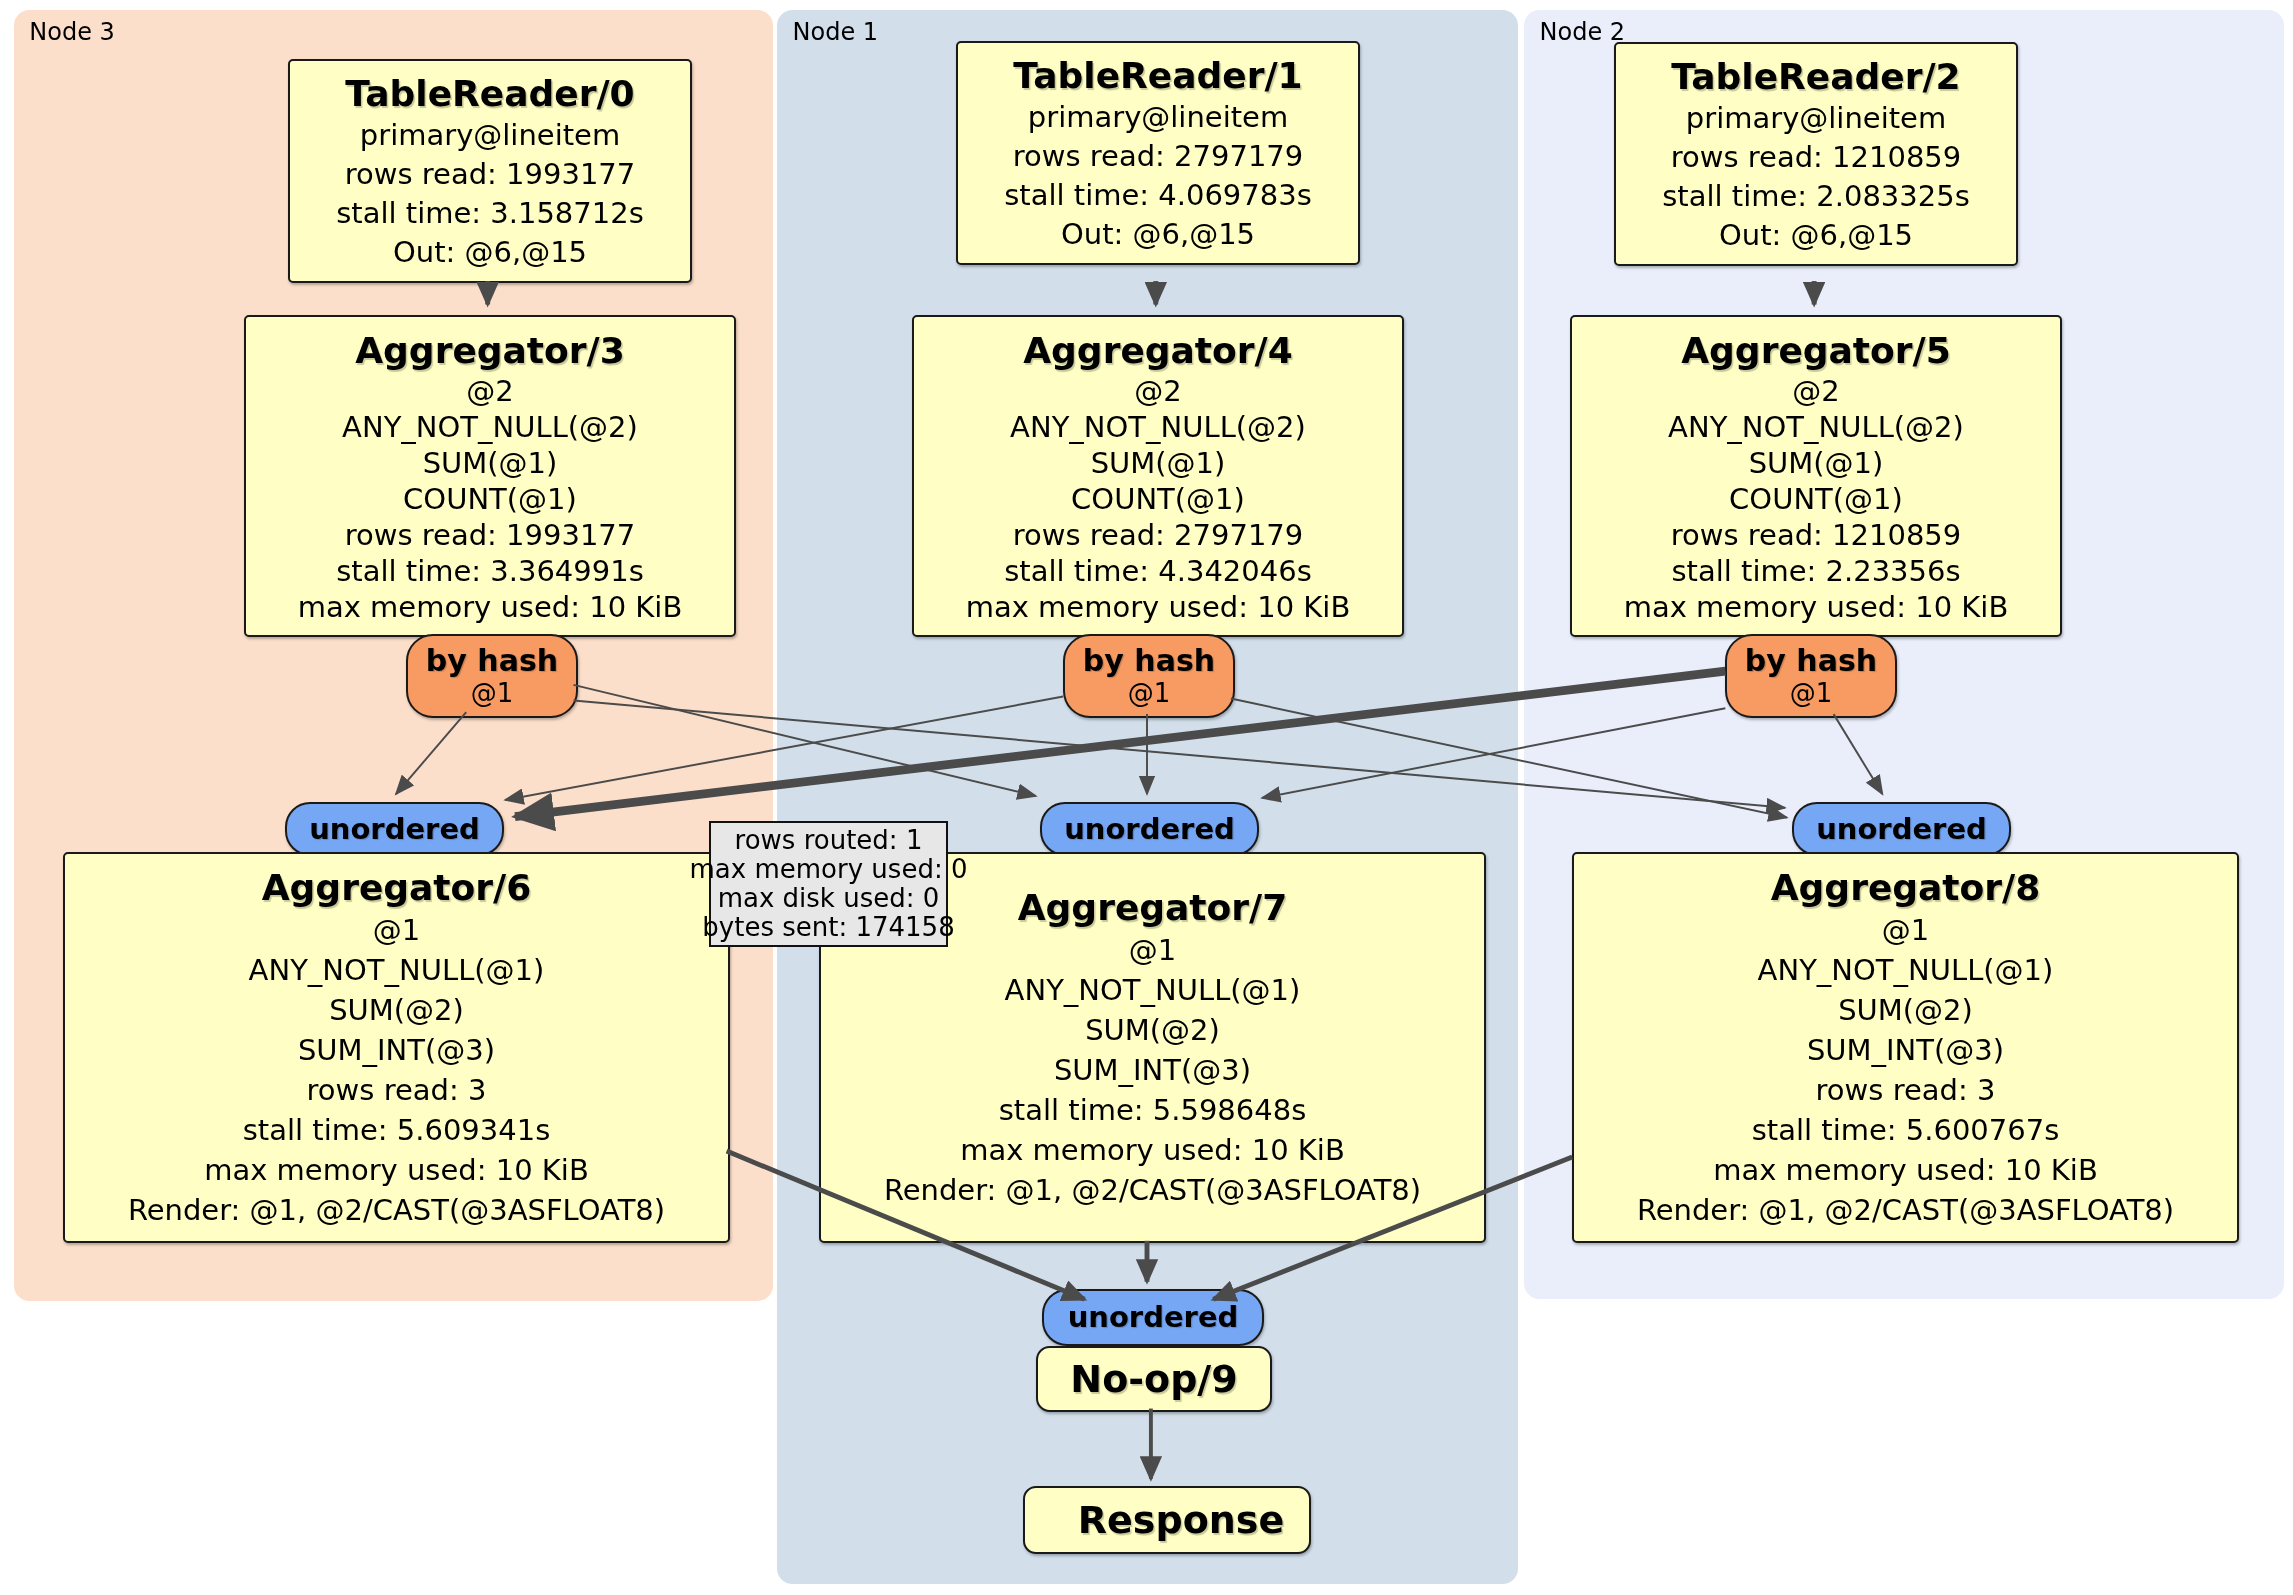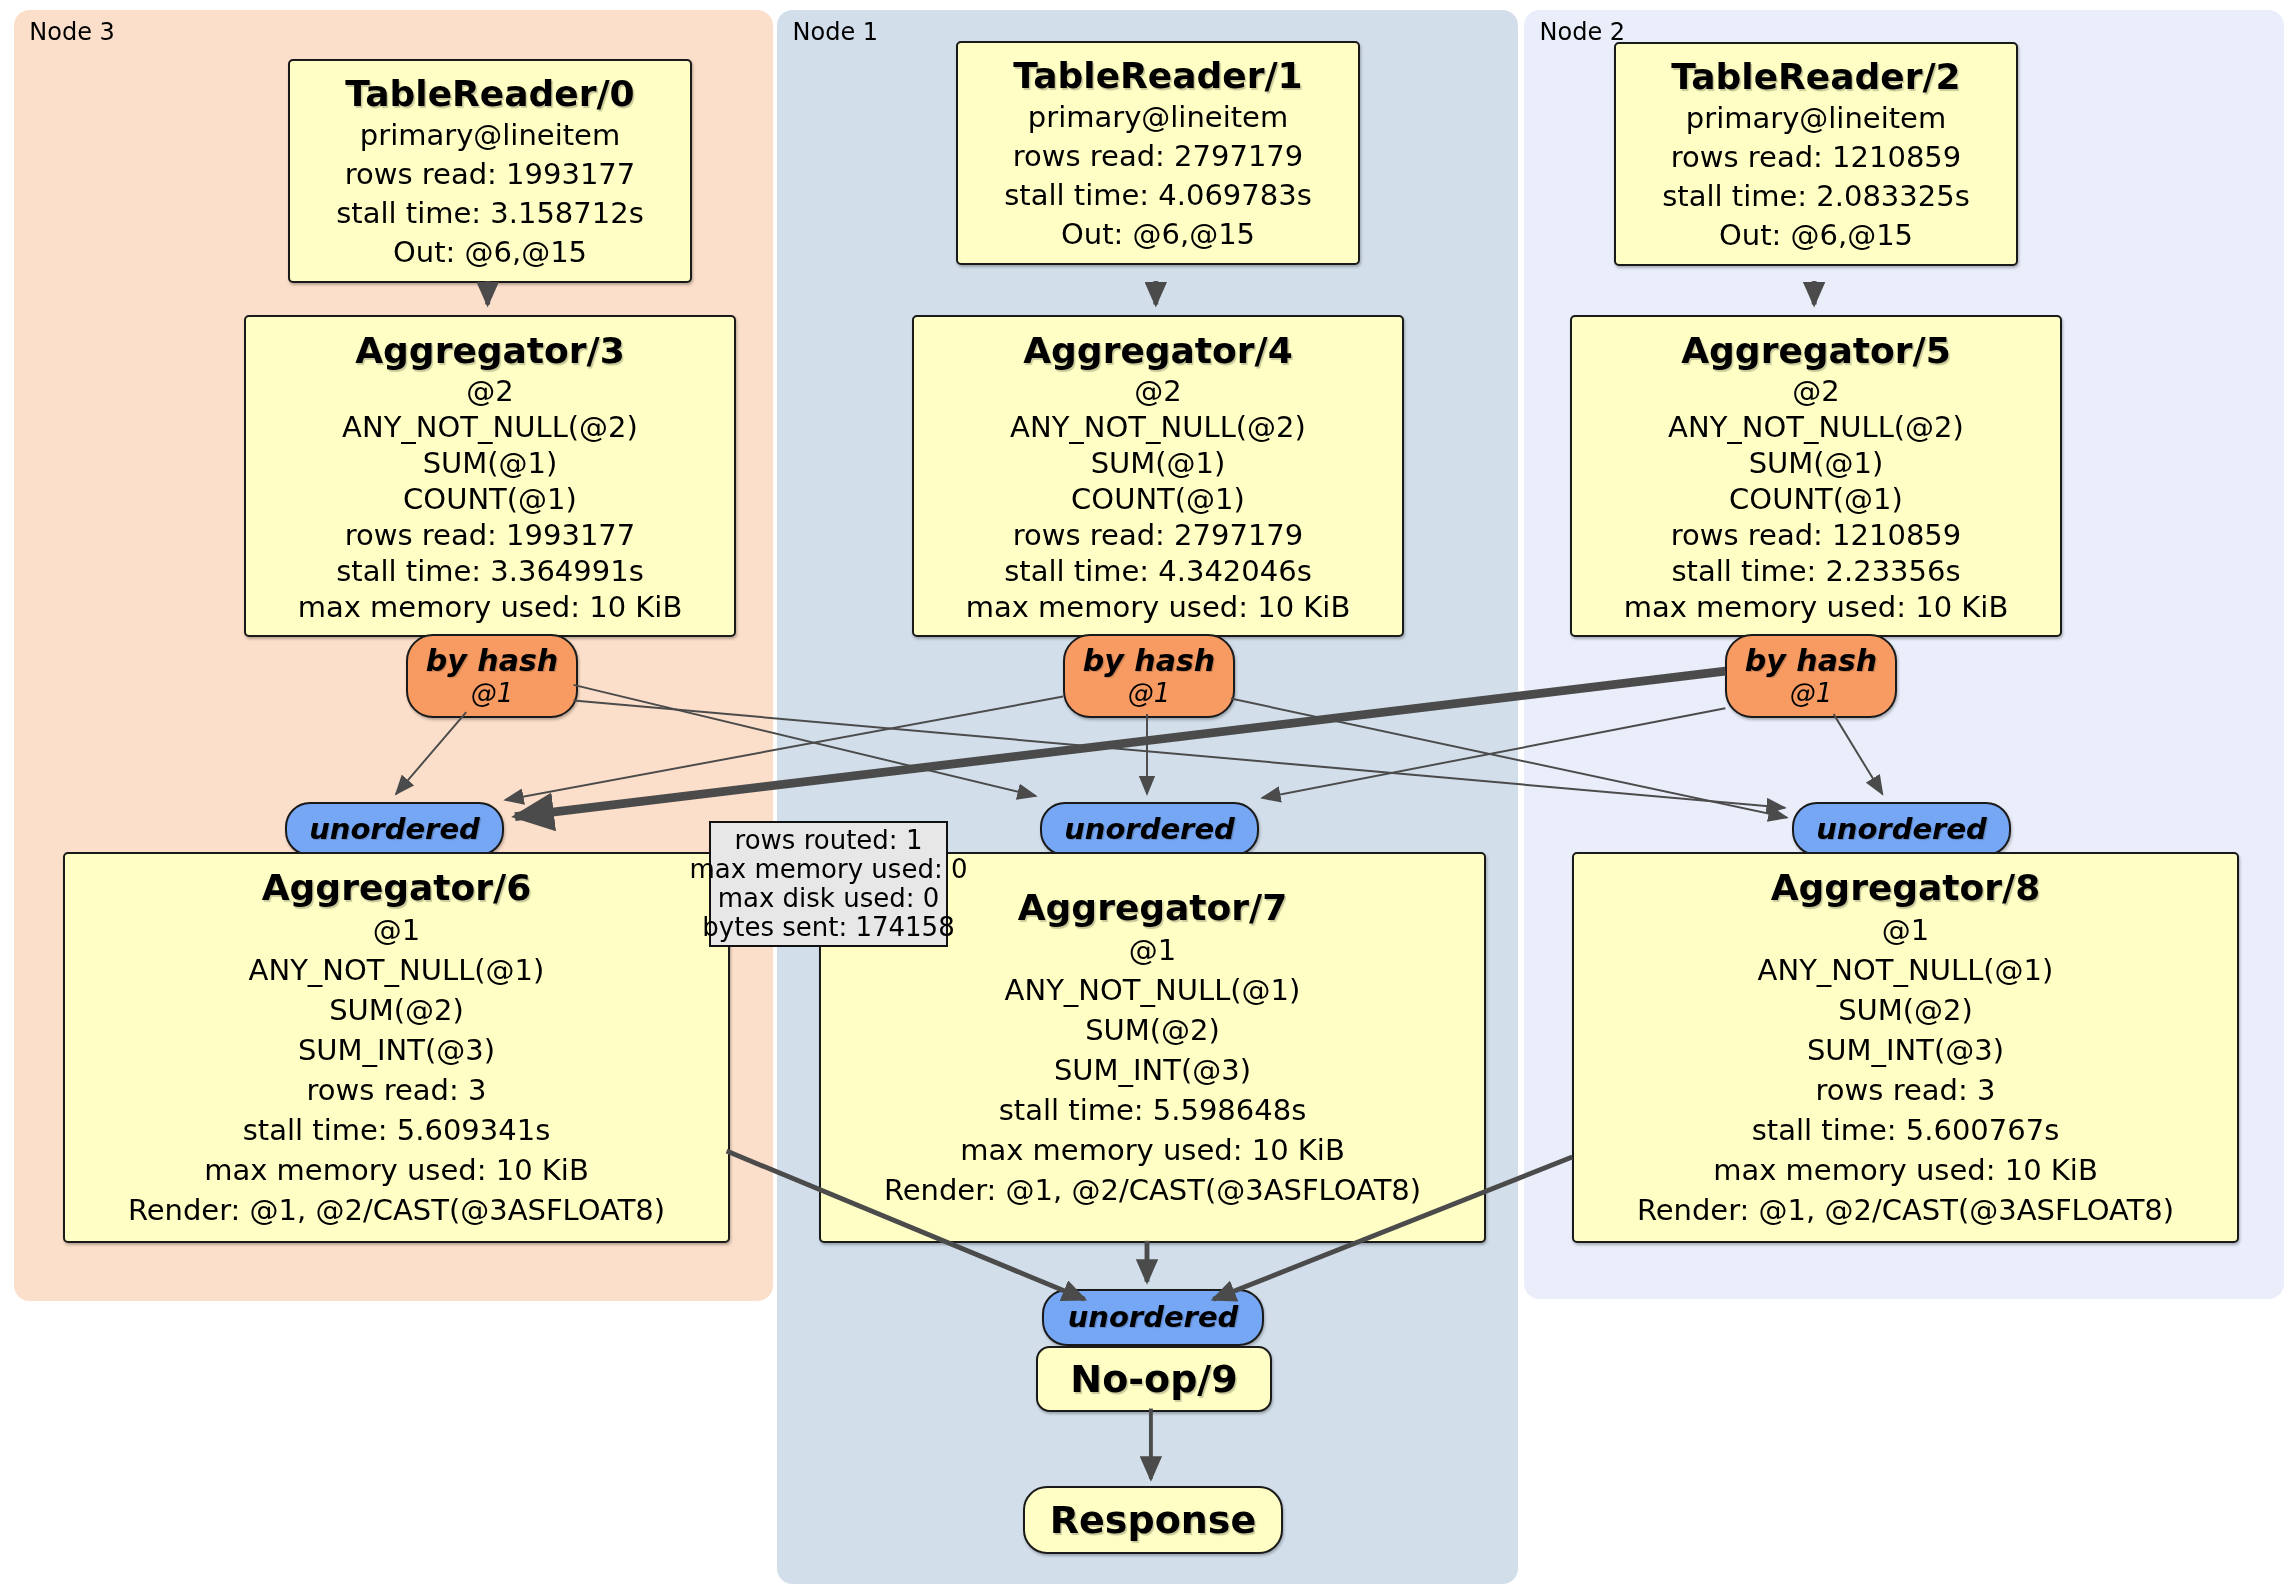--- a/index.html
+++ b/index.html
@@ -34,28 +34,27 @@
   #box-tr0{left:288px;top:59px;width:400px;height:220px;}
   #box-tr1{left:956px;top:41px;width:400px;height:220px;justify-content:center;}
   #box-tr2{left:1614px;top:42px;width:400px;height:220px;}
   #box-agg3{left:244px;top:315px;width:488px;height:318px;}
   #box-agg4{left:912px;top:315px;width:488px;height:318px;}
   #box-agg5{left:1570px;top:315px;width:488px;height:318px;}
   #box-agg6{left:63px;top:852px;width:663px;height:387px;text-align:center;}
   #box-agg7{left:819px;top:852px;width:663px;height:387px;}
   #box-agg8{left:1572px;top:852px;width:663px;height:387px;}
   #box-noop{left:1036px;top:1346px;width:232px;height:62px;border-radius:13.7px;}
-  #box-response{left:1023px;top:1486px;width:256px;height:64px;border-radius:24px;}
+  #box-response{left:1023px;top:1486px;width:256px;height:64px;border-radius:13px;padding-left:28px;}
   #box-noop .title,#box-response .title{font-size:38px;}
 
   .pill{
     position:absolute;border:2.9px solid var(--box_border);display:flex;flex-direction:column;
     justify-content:center;align-items:center;text-align:center;z-index:10;
     box-shadow:1px 2px 2.9px rgba(0,0,0,0.28);
-    font-style:italic;
   }
   .pill-hash{background:var(--orange_pill);border-radius:27px;}
   .pill-hash .plabel{font-weight:bold;font-size:30px;line-height:35px;text-shadow:1.2px 1.2px 1px rgba(0,0,0,0.2);}
   .pill-hash .psub{font-size:26px;line-height:31px;}
   .pill-un{background:var(--blue_pill);border-radius:25px;}
   .pill-un .plabel{font-weight:bold;font-size:29px;line-height:33px;text-shadow:1.2px 1.2px 1px rgba(0,0,0,0.2);}
   #pill-hash3{left:406px;top:634px;width:168px;height:80px;}
   #pill-hash4{left:1063px;top:634px;width:168px;height:80px;}
   #pill-hash5{left:1725px;top:634px;width:168px;height:80px;}
   #pill-un6{left:285px;top:802px;width:215px;height:50px;}

